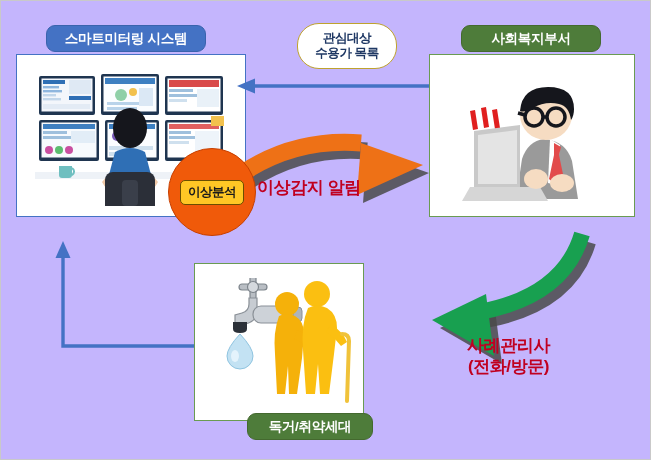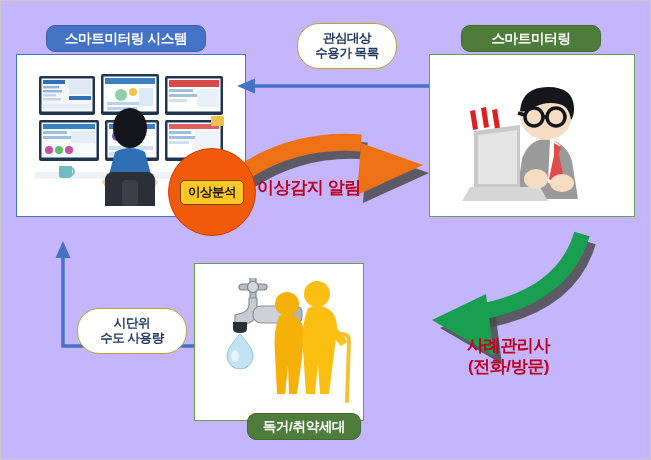--- a/index.html
+++ b/index.html
@@ -230,21 +230,21 @@
 
       <path d="M16 52 l46 -6 v62 h-46 z" fill="#c9c9c9"></path>
       <path d="M20 56 l39 -5 v54 h-39 z" fill="#e4e4e4"></path>
       <path d="M12 108 h70 l8 14 h-86 z" fill="#d6d6d6"></path>
 
       <ellipse cx="78" cy="100" rx="12" ry="10" fill="#f6dcc2"></ellipse>
       <ellipse cx="104" cy="104" rx="12" ry="9" fill="#f6dcc2"></ellipse>
     </svg>
   </div>
   <div class="abs pill pill-green" style="left:460px; top:24px; width:140px; height:27px;">
-    <span>스마트미터링</span>
+    <span>사회복지부서</span>
   </div>
 
   <div class="abs panel panel-green" style="left:193px; top:262px; width:170px; height:158px;">
     <svg class="abs" style="left:14px; top:14px;" width="145" height="130" viewBox="0 0 145 130">
 
       <g fill="#b9bec4" stroke="#7e858c" stroke-width="1.2">
         <rect x="30" y="6" width="28" height="6" rx="3"></rect>
         <rect x="41" y="-4" width="6" height="26" rx="3"></rect>
         <circle cx="44" cy="9" r="5.5" fill="#d5d9de"></circle>
       </g>
@@ -266,21 +266,21 @@
 
       <g fill="#fbbf11">
         <circle cx="108" cy="16" r="13"></circle>
         <path d="M99 30 q9 -5 19 0 q10 6 10 20 l-3 26 l-5 40 h-9 l-2 -30 l-3 30 h-9 l-3 -44 q-2 -26 5 -42 z"></path>
         <path d="M122 46 q12 8 16 18 l-6 4 q-8 -10 -15 -14 z"></path>
       </g>
 
       <path d="M133 56 q7 0 7 7 l-2 60" fill="none" stroke="#f0c23a" stroke-width="4" stroke-linecap="round"></path>
     </svg>
   </div>
-  <div class="abs pill pill-green" style="left:246px; top:412px; width:114px; height:27px;">
+  <div class="abs pill pill-green" style="left:246px; top:412px; width:126px; height:27px;">
     <span>독거/취약세대</span>
   </div>
 
   <svg class="layer" viewBox="0 0 651 460">
 
     <g>
       <path d="M428 85 H250" stroke="#4472c4" stroke-width="3.4" fill="none"></path>
       <path d="M236 85 l18 -7.5 v15 z" fill="#4472c4"></path>
     </g>
 
@@ -302,24 +302,20 @@
       <path d="M581 233 q-18 62 -102 78" fill="none" stroke="#18a050" stroke-width="16" stroke-linecap="butt"></path>
       <path d="M485 293 l8 62 l-62 -36 z" fill="#18a050"></path>
     </g>
   </svg>
 
   <div class="abs note" style="left:296px; top:22px; width:100px; height:46px;">
     <span>관심대상</span>
     <span>수용가 목록</span>
   </div>
 
-  <div class="abs note" style="left:76px; top:307px; width:110px; height:46px;">
-    <span>시단위</span>
-    <span>수도 사용량</span>
-  </div>
 
   <div class="abs redtext" style="left:256px; top:176px;">
     <div>이상감지 알림</div>
   </div>
 
   <div class="abs redtext" style="left:466px; top:334px; text-align:center;">
     <div>사례관리사</div>
     <div>(전화/방문)</div>
   </div>
 

